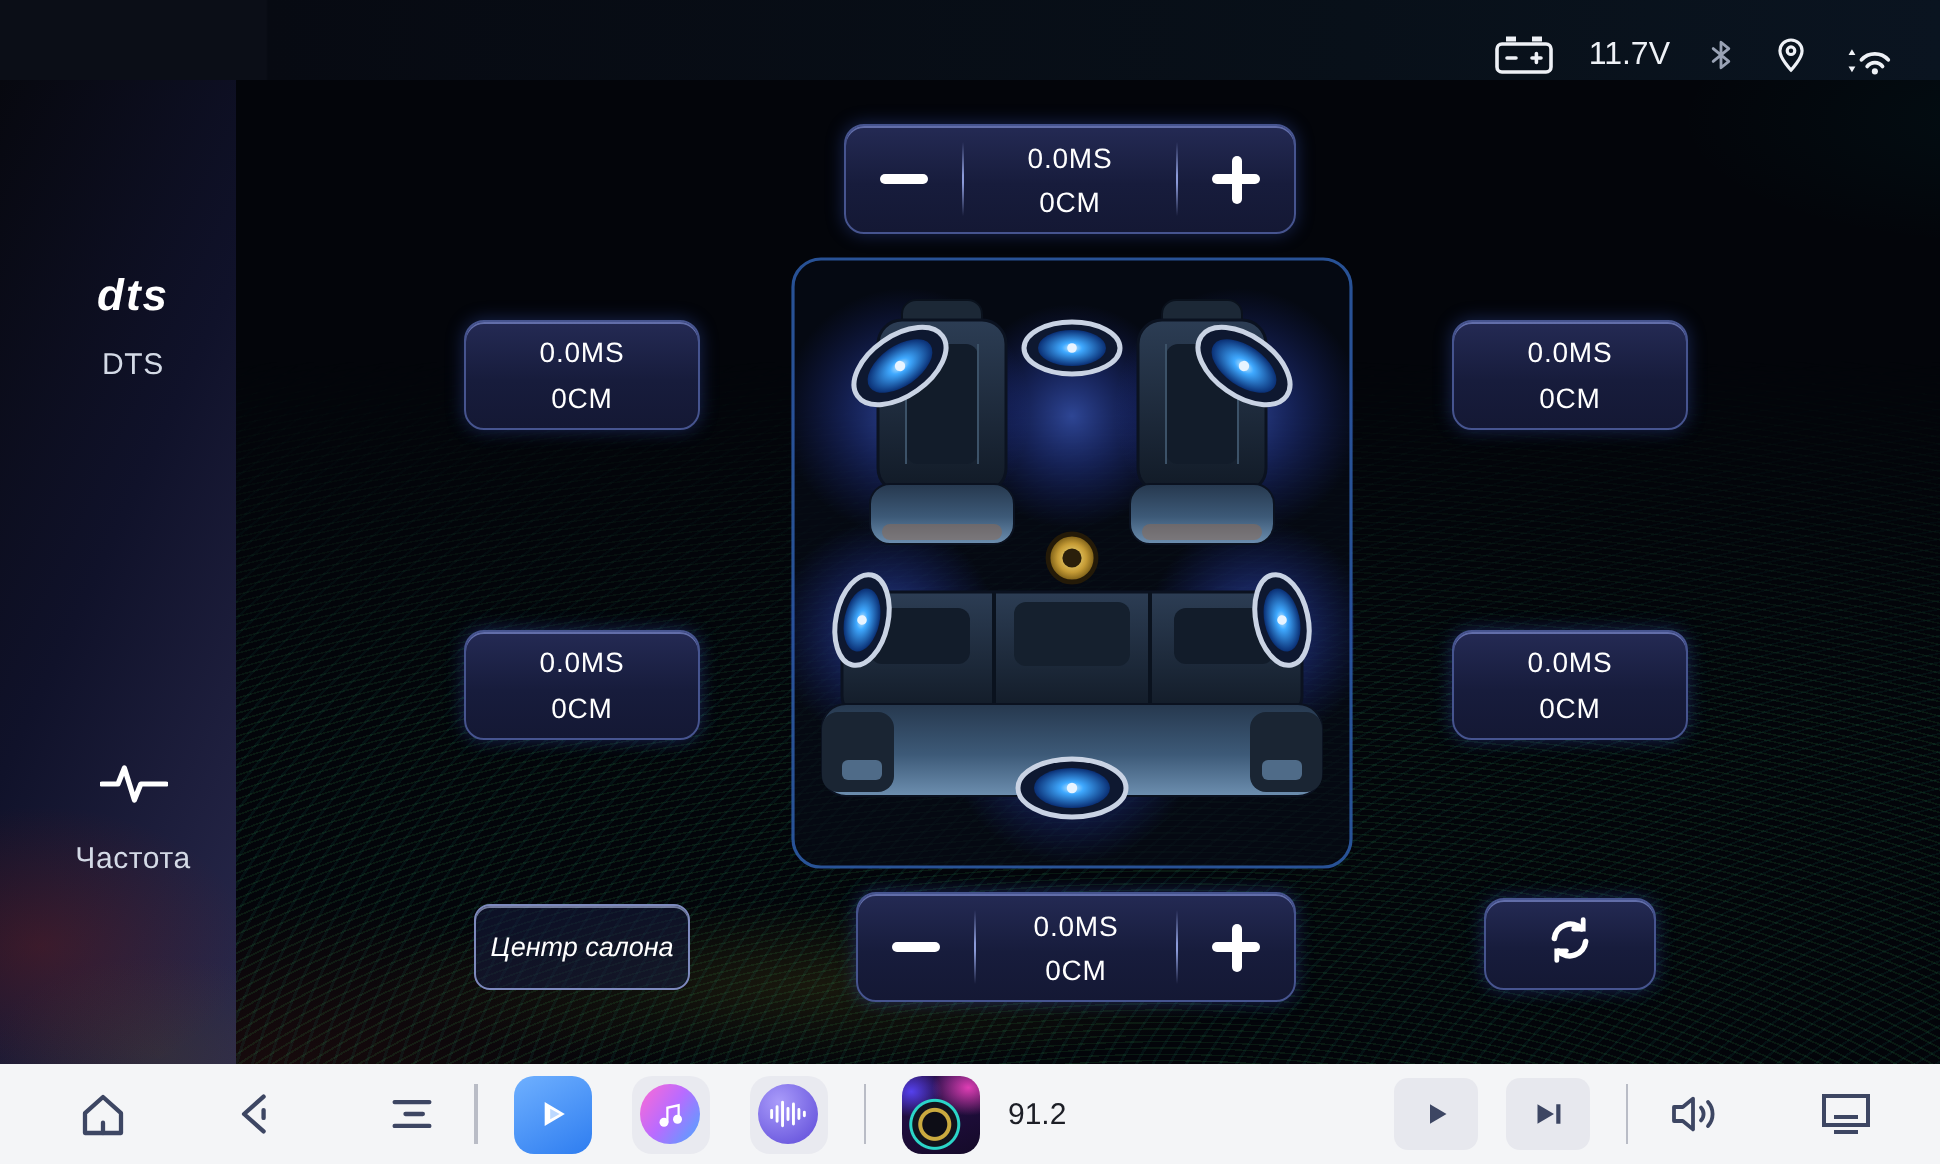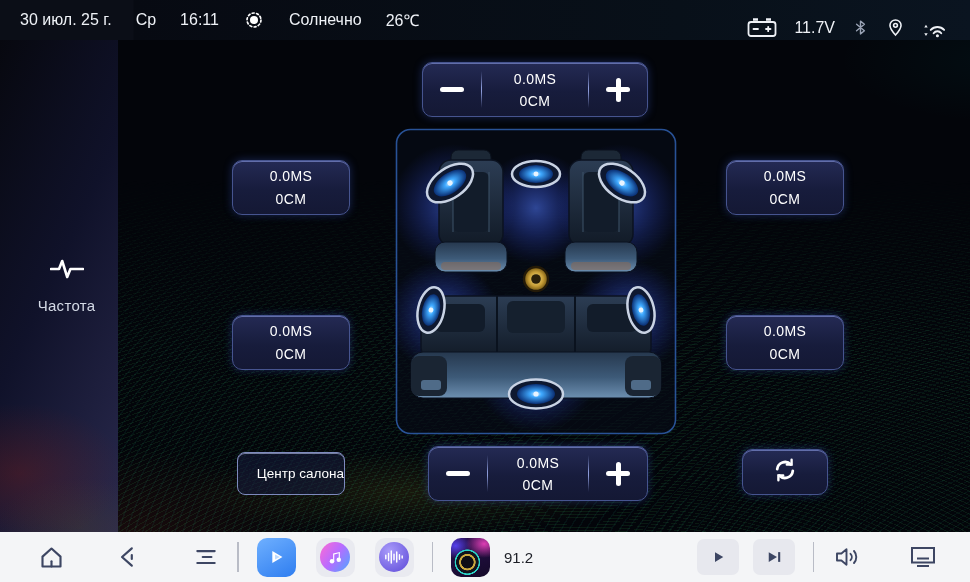--- a/index.html
+++ b/index.html
@@ -71,21 +71,21 @@
   #stepper-front{left:304px;top:22px;width:226px;height:55px;}
   #stepper-rear{left:310px;top:406px;width:220px;height:55px;}
   #btn-fl{left:114px;top:120px;}
   #btn-fr{left:608px;top:120px;}
   #btn-rl{left:114px;top:275px;}
   #btn-rr{left:608px;top:275px;}
 
   .center-btn{position:absolute;left:119px;top:412px;width:108px;height:43px;
     border-radius:8px;background:rgba(22,28,62,.55);
     border:1px solid #7d89bd;box-shadow:inset 0 1px 0 rgba(200,212,255,.55);
-    color:#fff;font-size:13.5px;display:flex;align-items:center;justify-content:flex-end;cursor:pointer;}
+    color:#fff;font-size:13.5px;display:flex;align-items:center;justify-content:center;cursor:pointer;font-style:italic;}
   .tool-btn{left:624px;top:409px;width:86px;height:46px;display:flex;
     align-items:center;justify-content:center;cursor:pointer;}
 
   .cabin{position:absolute;left:277px;top:88px;width:282px;height:307px;}
 
   
   .bottombar{position:absolute;left:0;top:532px;width:970px;height:50px;
     background:#f4f5f7;display:flex;align-items:center;padding:12px 26px;}
   .bb-ico{display:flex;align-items:center;justify-content:center;cursor:pointer;}
   .bar-divider{width:1.5px;height:30px;background:#b9bcc6;margin:0 18px;}
@@ -108,35 +108,20 @@
     display:flex;align-items:center;justify-content:center;cursor:pointer;}
   .freq-text{font-size:15px;color:#1c1e26;margin-left:14px;}
   .spacer{flex:1;}
 </style>
 </head>
 <body>
 
 <div class="screen">
 
   <div class="statusbar">
-    <div class="sb-left">
-      <span>30 июл. 25 г.</span>
-      <span>Ср</span>
-      <span>16:11</span>
-      <span class="sb-ico">
-        <svg width="22" height="22" viewBox="0 0 24 24">
-            <circle cx="12" cy="12" r="4.4" fill="#fff"></circle>
-          <g stroke="#fff" stroke-width="1.8" stroke-linecap="round" stroke-dasharray="2.2 2.6">
-            <circle cx="12" cy="12" r="7.6" fill="none"></circle>
-            </g>
-          </svg>
-      </span>
-      <span>Солнечно</span>
-      <span>26℃</span>
-    </div>
     <div class="sb-right">
       <span class="sb-ico">
         <svg width="30" height="21" viewBox="0 0 30 21" fill="none" stroke="#eef1f6" stroke-width="1.8">
           <rect x="1.5" y="5" width="27" height="14" rx="2.5"></rect>
           <path d="M6 2.5h5M19 2.5h5" stroke-width="2.4"></path>
           <path d="M6.5 12h4.5M19 12h4.5M21.2 9.8v4.4" stroke-linecap="round"></path>
           </svg>
       </span>
       <span>11.7V</span>
       <span class="sb-ico">
@@ -157,20 +142,24 @@
             <path d="M12.5 17a5 5 0 0 1 8 0" transform="translate(-1 0)"></path>
           </g>
           <circle cx="15.5" cy="19.6" r="1.6" fill="#eef1f6"></circle>
           <path d="M3.5 8l1.8 3H1.7zM3.5 20l-1.8-3h3.6z" fill="#eef1f6"></path>
           </svg>
       </span>
     </div>
   </div>
 
   <div class="sidebar">
+    <div class="side-item">
+      <span class="dts-logo">dts</span>
+      <span class="side-label">DTS</span>
+    </div>
     <div class="side-item">
       <span>
         <svg width="34" height="22" viewBox="0 0 34 22" fill="none">
           <path d="M1 11h8l3.2-8 5 16 3.2-8H33" stroke="#fff" stroke-width="2.6" stroke-linecap="round" stroke-linejoin="round"></path>
           </svg>
       </span>
       <span class="side-label">Частота</span>
     </div>
   </div>
 

